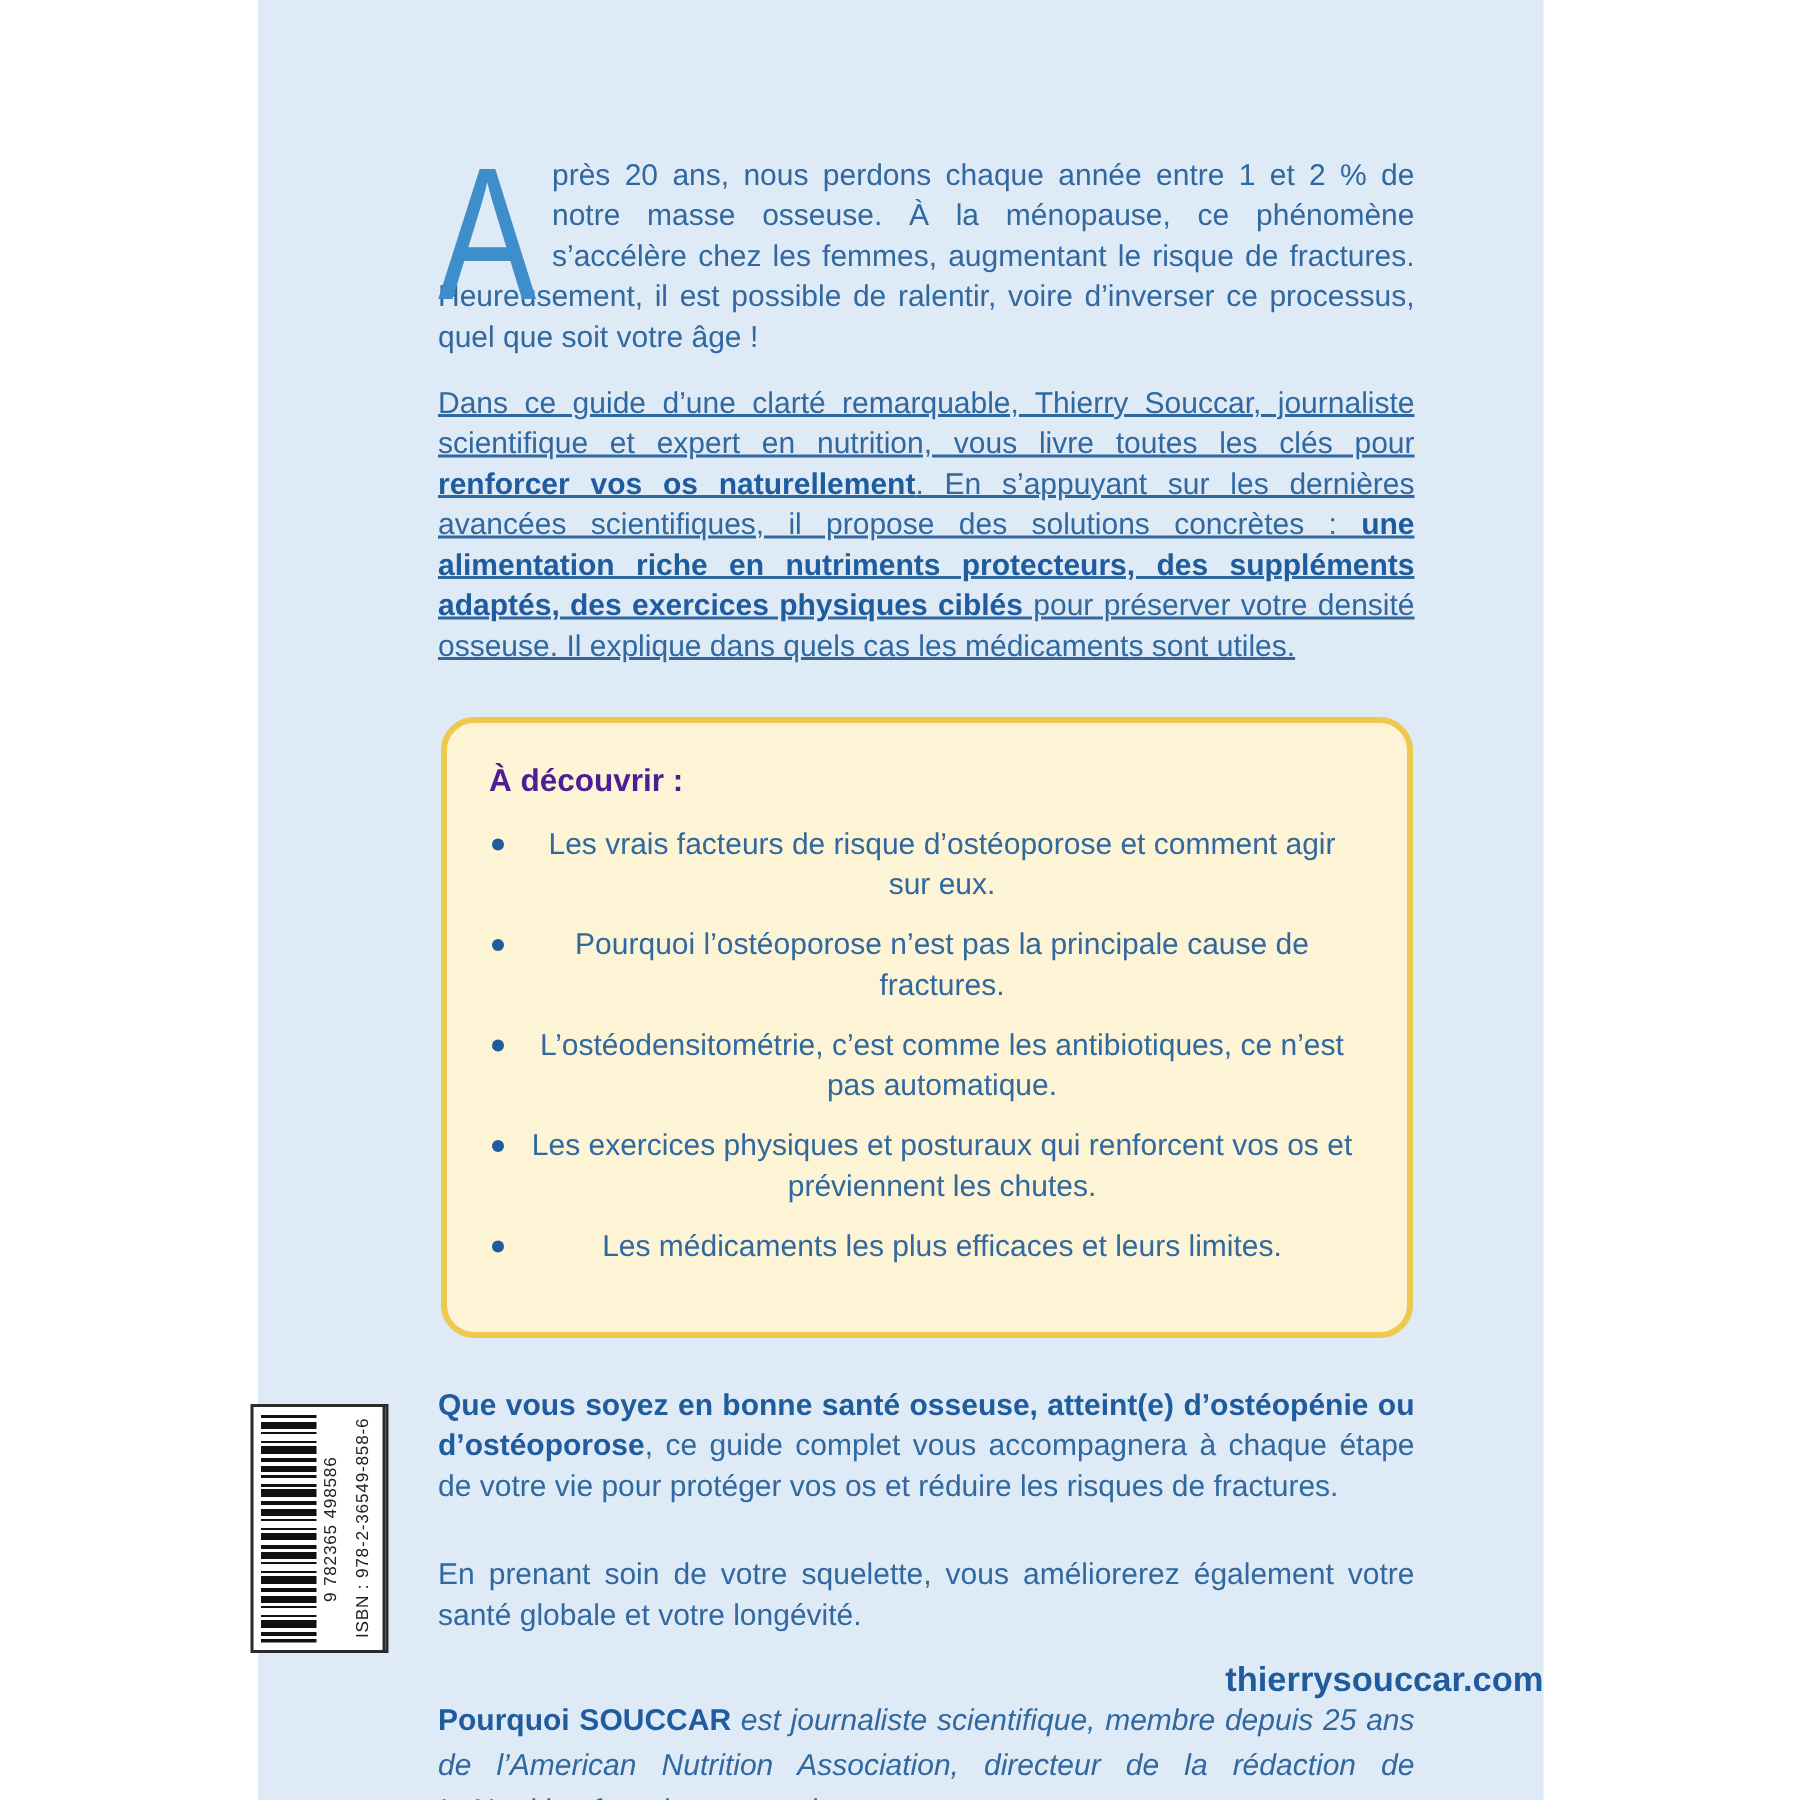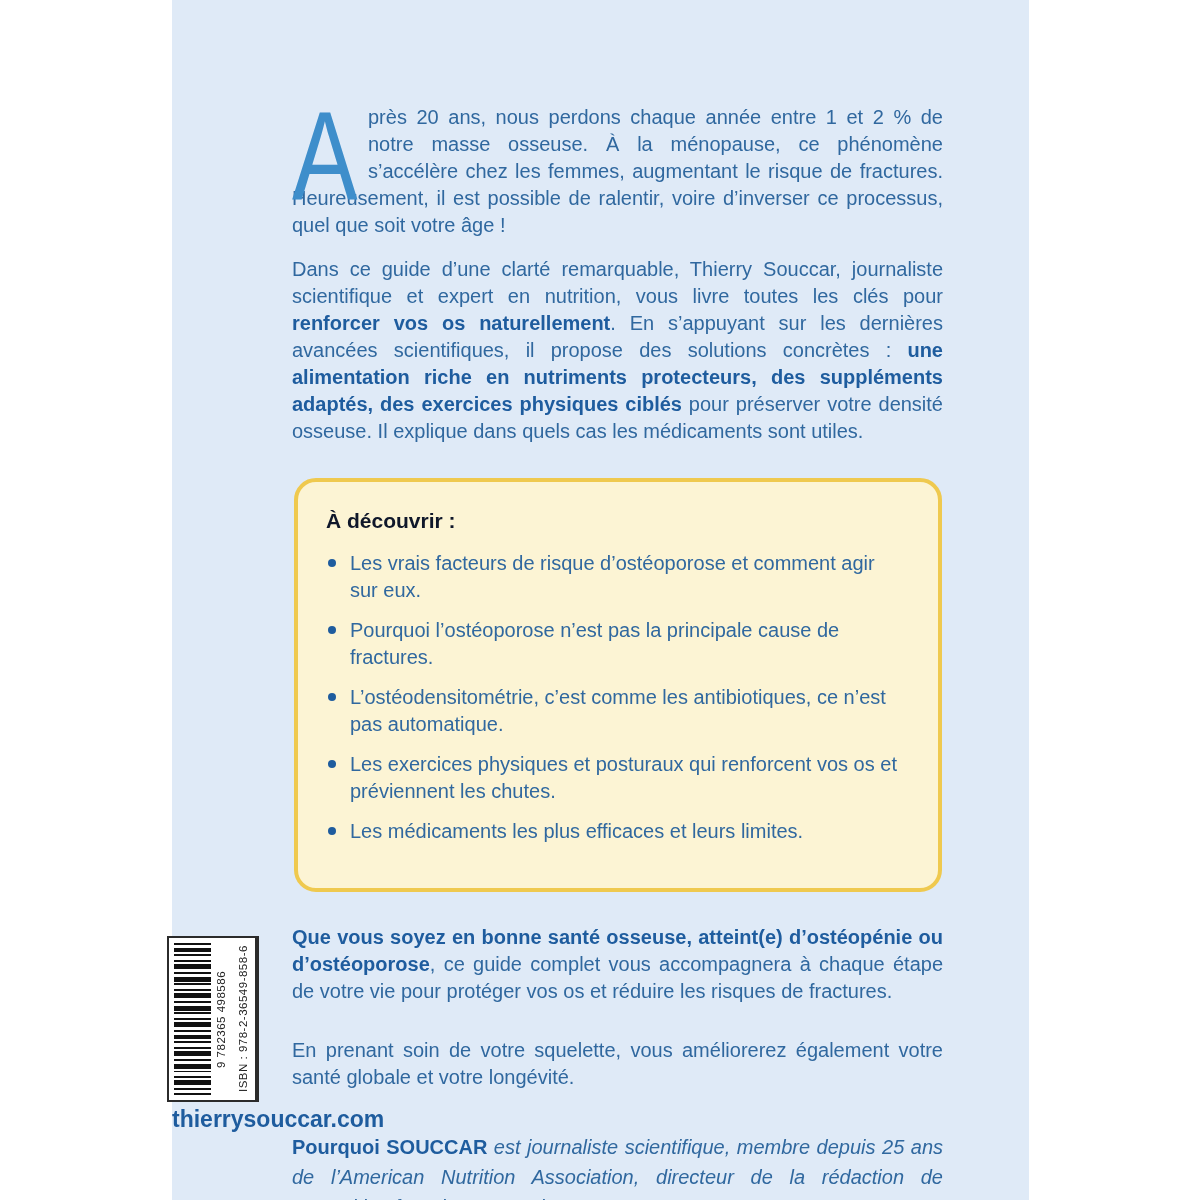--- a/index.html
+++ b/index.html
@@ -32,48 +32,49 @@
     float:left;
     width:64px;height:80px;
     margin-right:12px;
     font-size:126px;
     line-height:104px;
     font-weight:200;
     color:#3e8ecb;
     transform:scaleX(0.78);
     transform-origin:top left;
   }
-  .para-guide{margin-bottom:33px;}
+  .para-guide{margin-bottom:33px;text-decoration:underline;}
   b,strong{color:#1e5c9e;font-weight:bold;}
   .callout{
     box-sizing:border-box;
     width:648px;
     margin-left:2px;
     background:#fcf4d4;
     border:4px solid #efc94f;
     border-radius:22px;
     padding:25px 32px 27px 28px;
     margin-bottom:32px;
   }
   .callout-title{
     margin:0 0 16px 0;
     font-size:21px;
     font-weight:bold;
-    color:#0f172a;
+    color:#4c1d95;
     text-align:left;
   }
   .callout-list{
     list-style:none;
     margin:0;padding:0;
     text-align:left;
   }
   .callout-list li{
     position:relative;
     padding-left:24px;
     margin-bottom:13px;
+    text-align:center;
   }
   .callout-list li:last-child{margin-bottom:16px;}
   .callout-list li::before{
     content:"";
     position:absolute;
     left:2px;top:9px;
     width:8px;height:8px;
     border-radius:50%;
     background:#1e5c9e;
   }
@@ -82,21 +83,21 @@
   .bio{
     font-size:20px;
     line-height:30px;
     margin-bottom:24px;
   }
   .bio i{font-style:italic;}
   .footer{
     position:absolute;
     left:0;top:1106px;
     width:857px;
-    text-align:left;
+    text-align:right;
     color:#1e5c9e;
   }
   .website{
     font-size:23px;
     font-weight:bold;
     margin-bottom:4px;
   }
   .price{
     font-size:19px;
     font-weight:normal;

